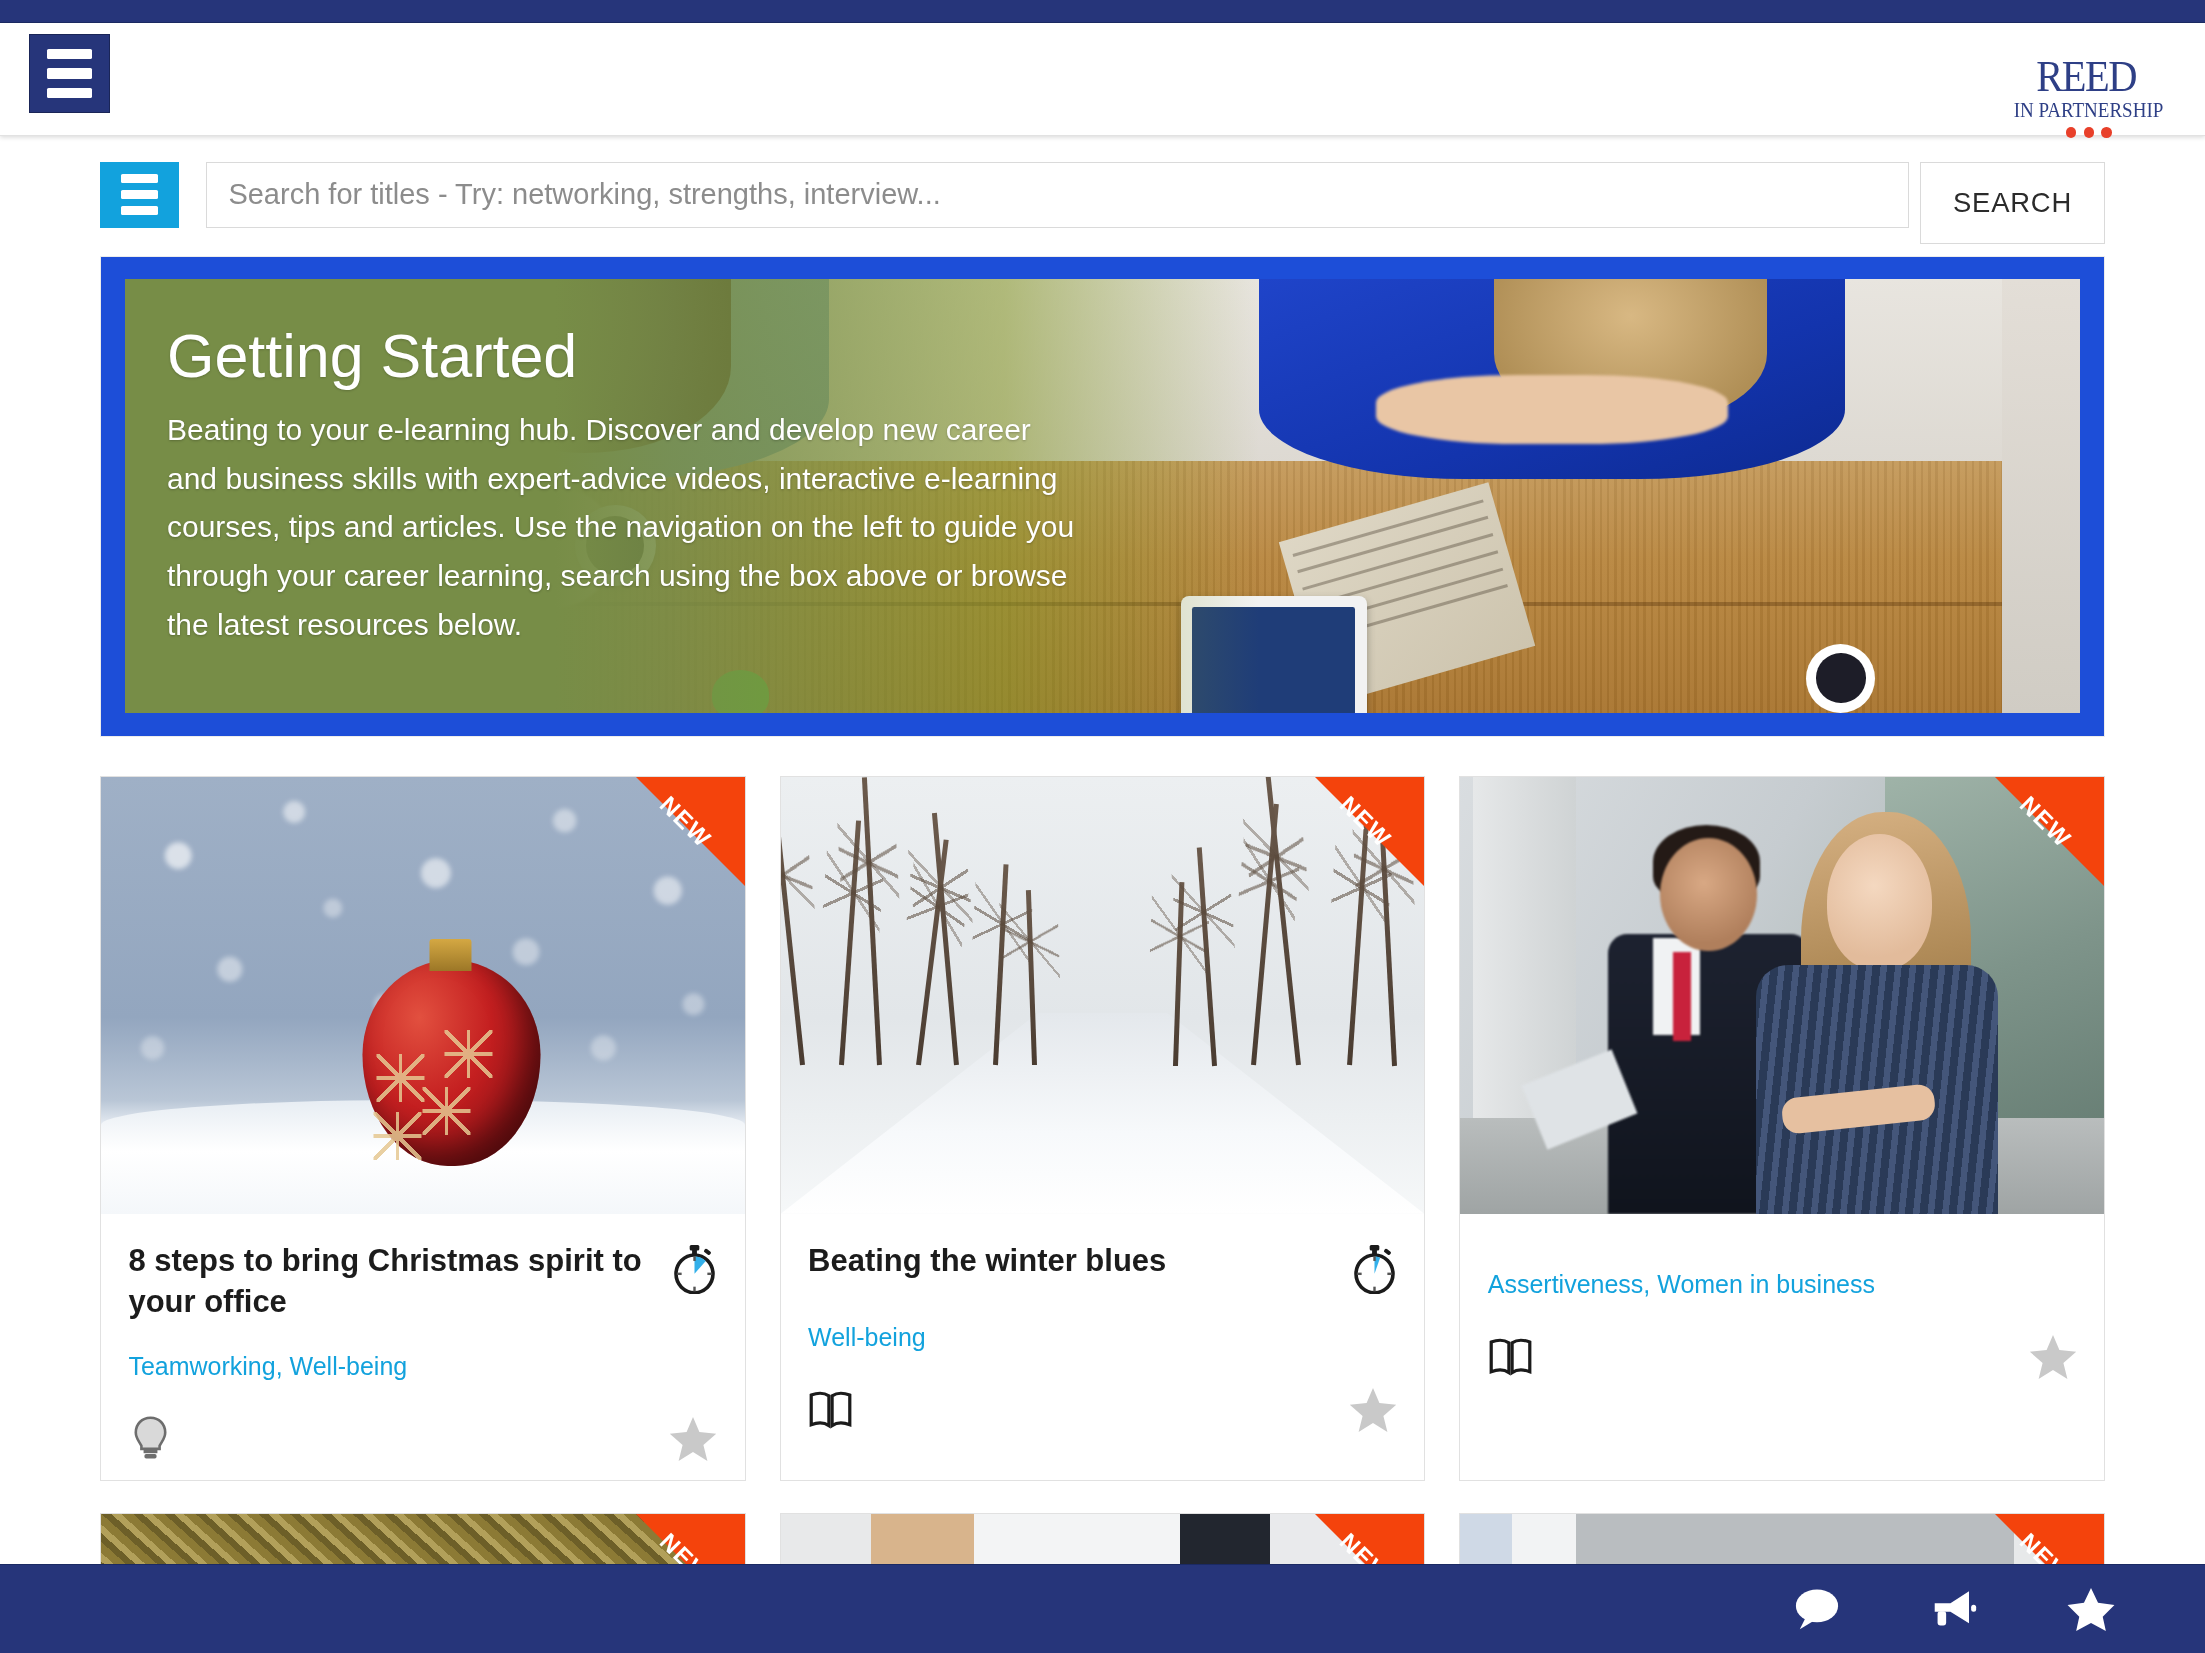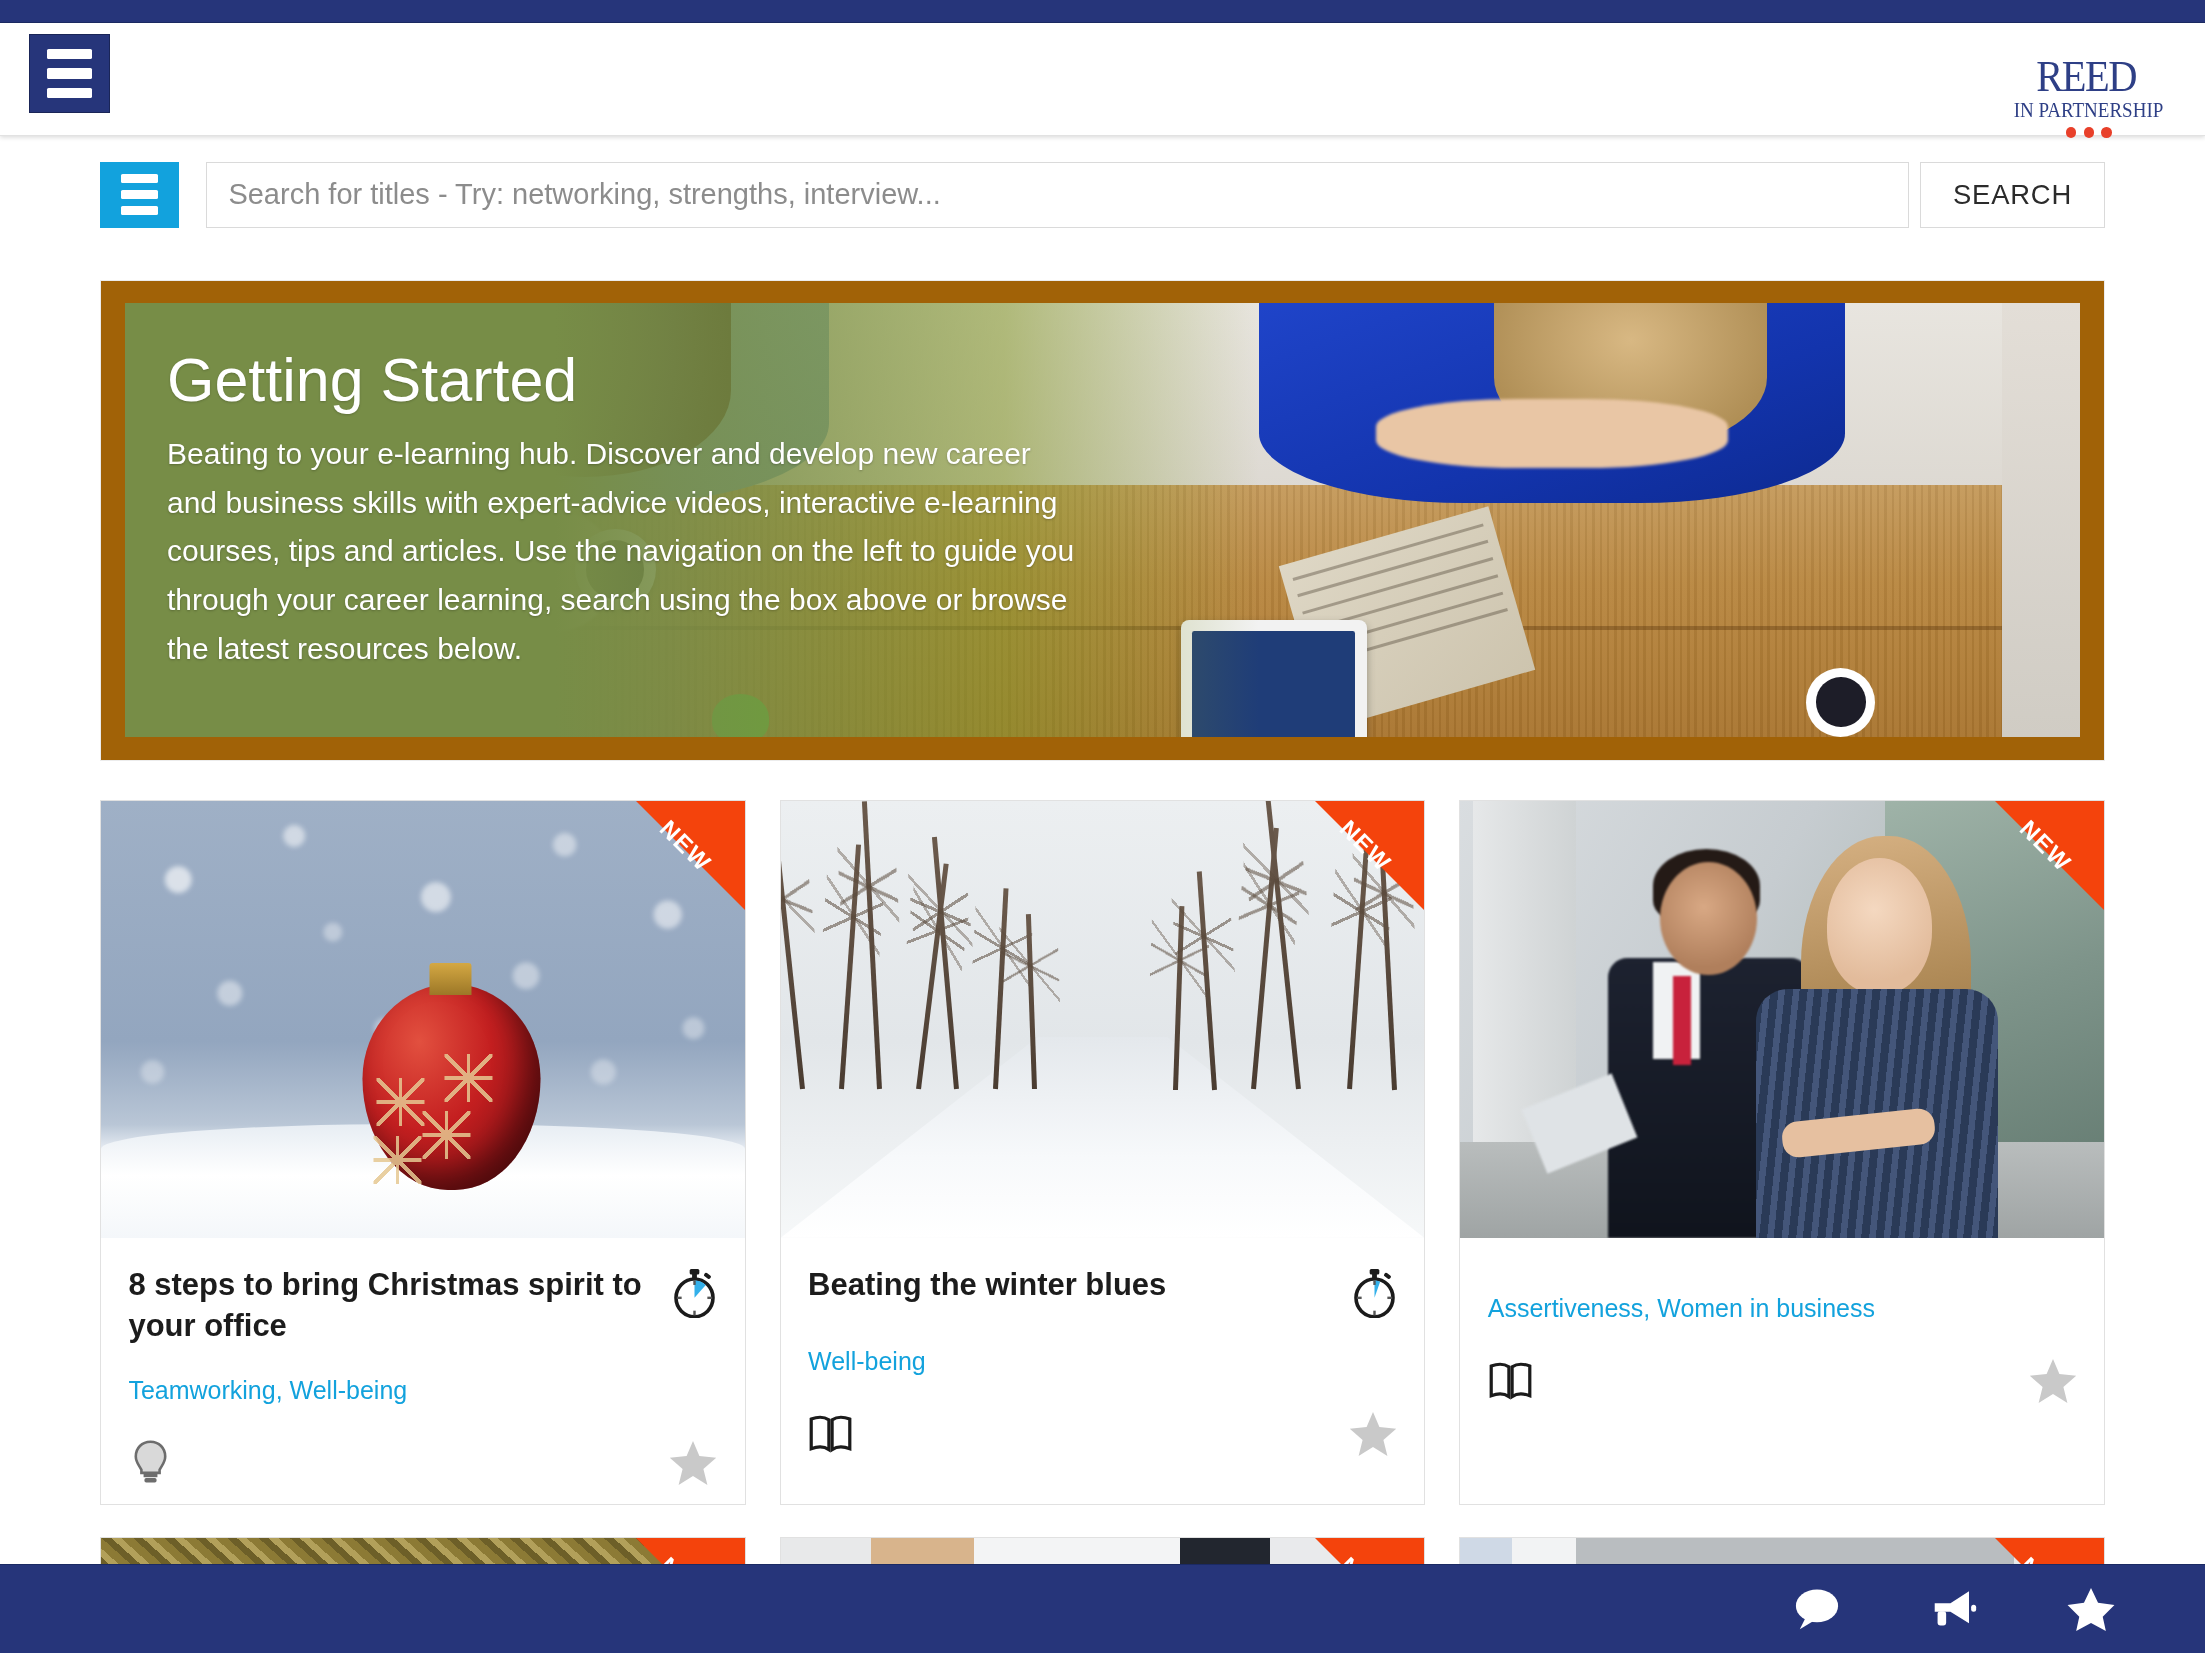--- a/index.html
+++ b/index.html
@@ -105,34 +105,34 @@
     font-family: "Liberation Sans", sans-serif;
     font-size: 29px;
     color: #8c8c8c;
     padding: 0 21px;
     outline: none;
   }
   .search-input::placeholder { color: #8c8c8c; }
   .search-btn {
     flex: 0 0 auto;
     margin-left: 11.3px;
-    width: 185px; height: 66px;
+    width: 185px; height: 82px;
     background: #ffffff;
     border: 0.8px solid #dadada;
     font-family: "Liberation Sans", sans-serif;
     font-size: 27.4px;
     color: #2b2b2b;
     letter-spacing: 0.8px;
     cursor: pointer;
   }
 
   
   .hero-panel {
-    margin: 52px 100px 0 100px;
-    background: #a16207;
+    margin: 28px 100px 0 100px;
+    background: #1d4ed8;
     border: 0.8px solid #ececec;
     padding: 22.6px 24px;
   }
   .hero {
     position: relative;
     height: 434px;
     overflow: hidden;
     background: #caa96a;
   }
   

